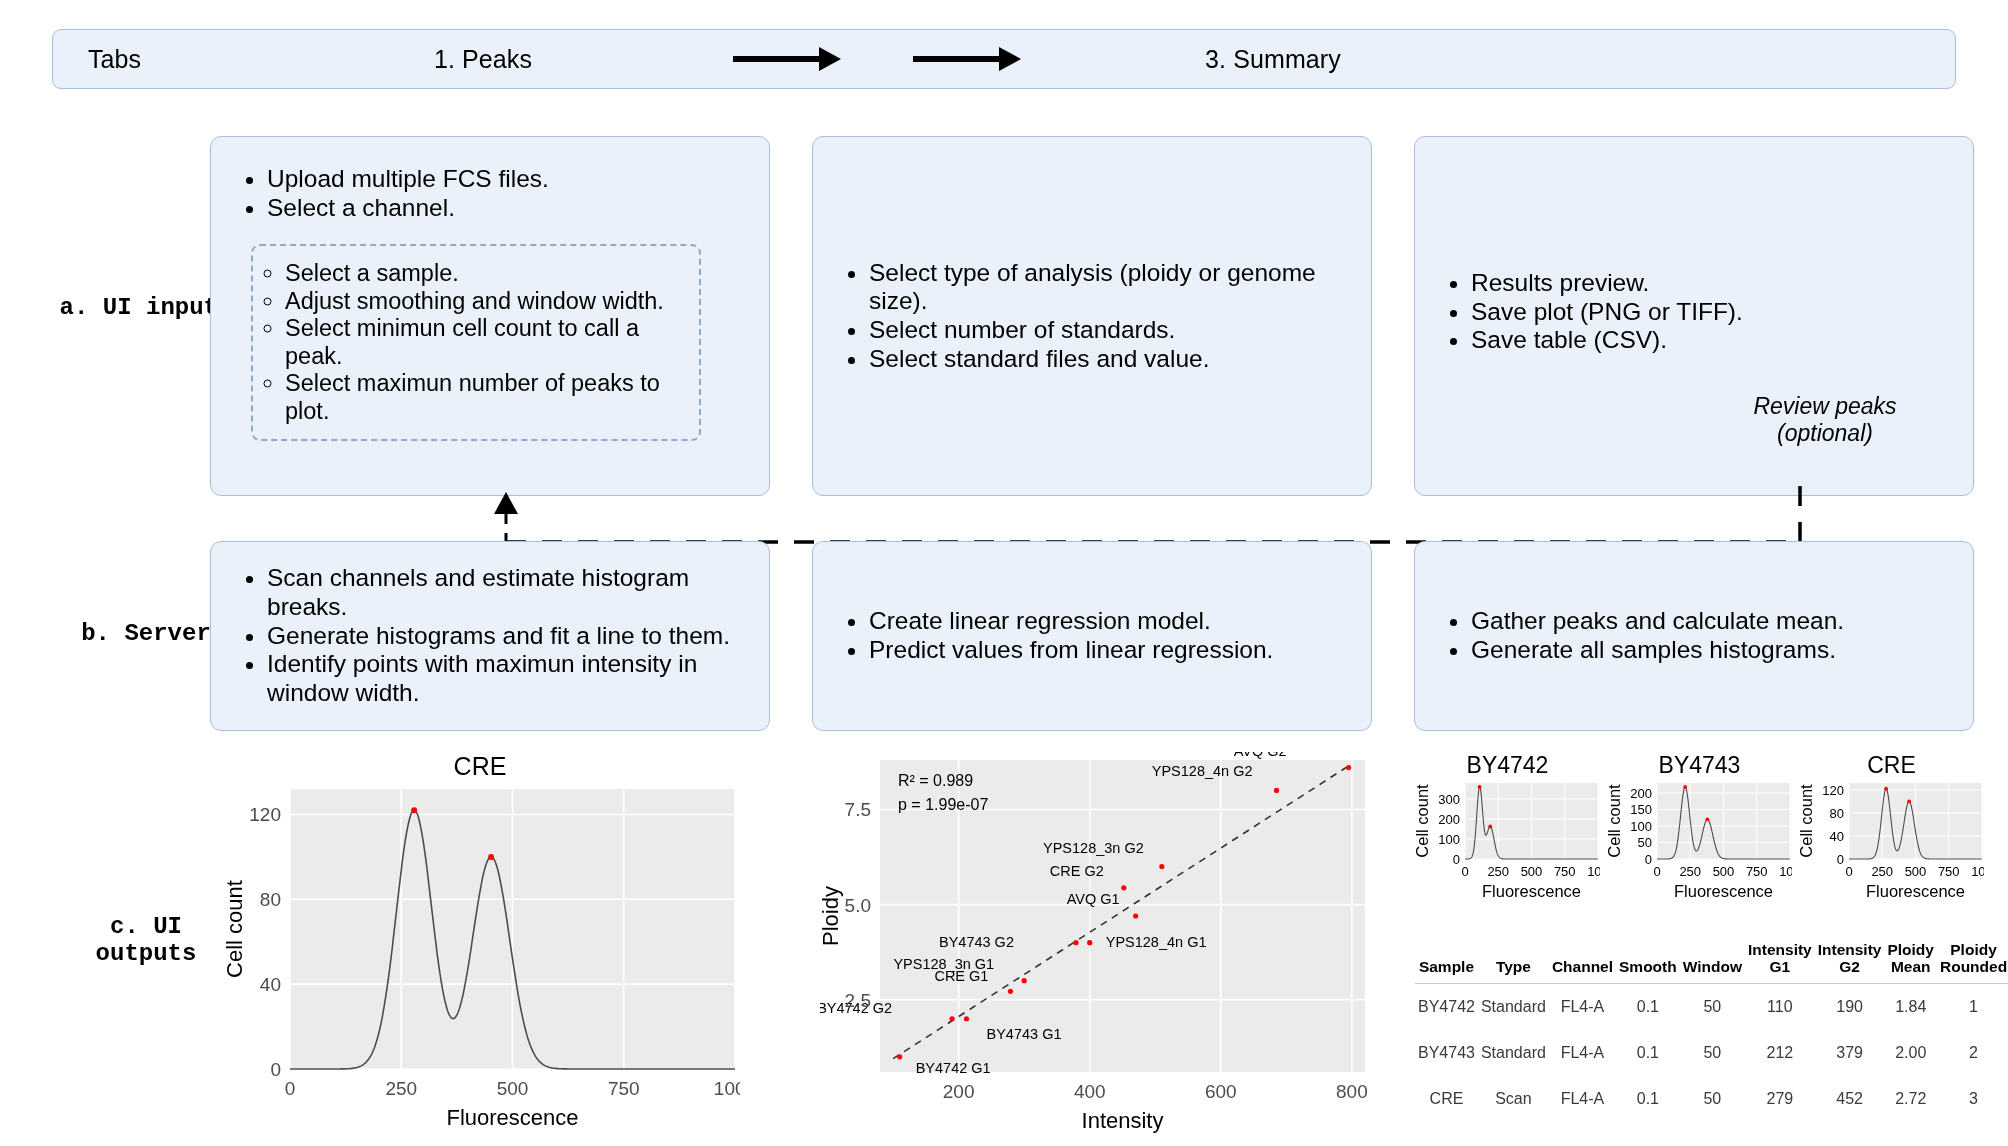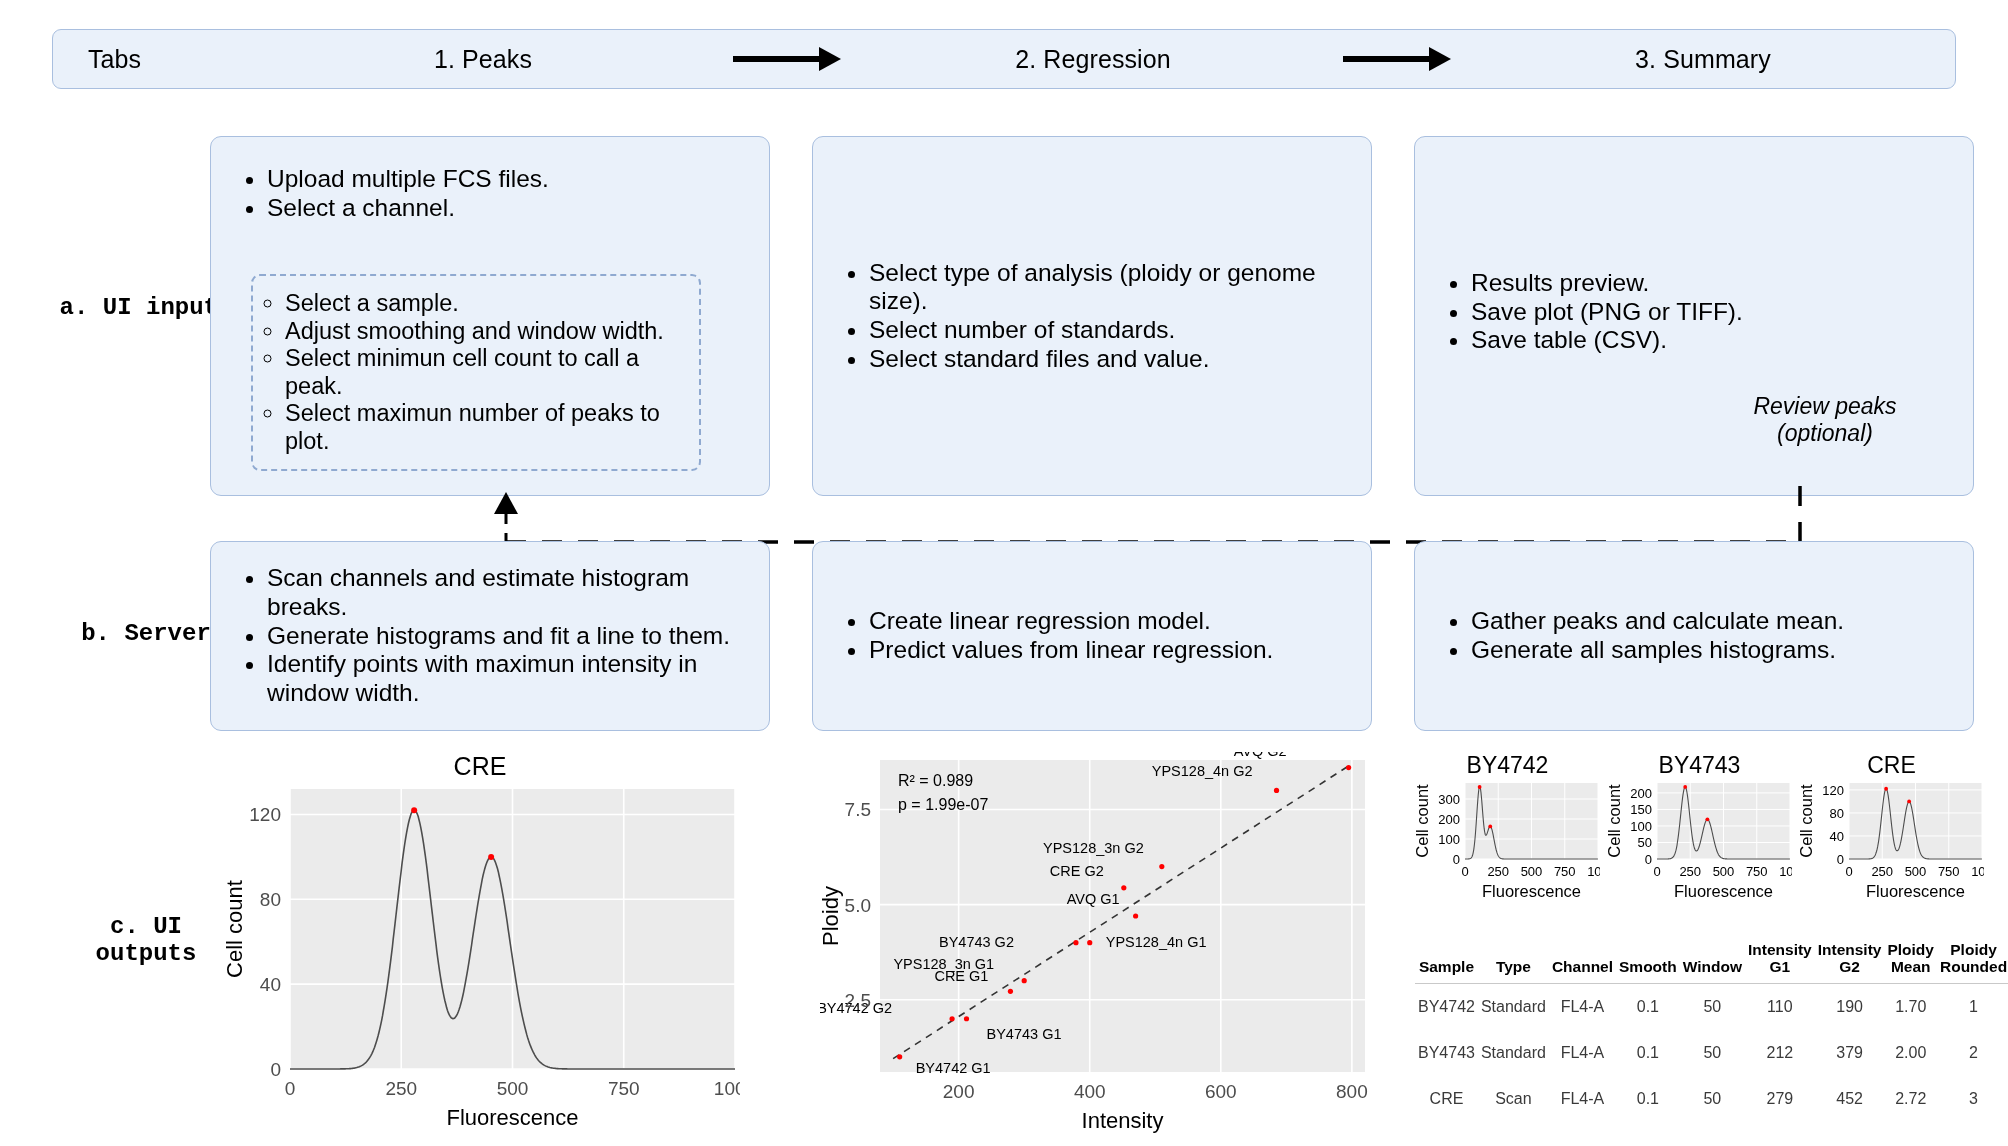--- a/index.html
+++ b/index.html
@@ -35,21 +35,21 @@
   .panel{
     background:#eaf1fa;border:1.5px solid #a9bfdf;border-radius:11px;
   }
   .panel ul{margin:0;padding:0 0 0 34px;list-style-type:disc;}
   .panel ul li{font-size:24.5px;line-height:1.17;margin:0;padding:0;}
   .panel ul.inner{list-style-type:circle;padding-left:32px;}
   .panel ul.inner li{font-size:23.5px;line-height:1.17;}
 
   
   #panel-inputs-peaks{left:210px;top:136px;width:560px;height:360px;
-     display:flex;flex-direction:column;justify-content:flex-start;padding:28px 22px 10px 22px;gap:30px;}
+     display:flex;flex-direction:column;justify-content:flex-start;padding:28px 22px 10px 22px;}
   #panel-inputs-regression{left:812px;top:136px;width:560px;height:360px;
      display:flex;align-items:center;padding:0 22px;}
   #panel-inputs-summary{left:1414px;top:136px;width:560px;height:360px;
      padding:0 22px;position:absolute;}
 
   #dashed-sub-box{
     margin:22px 0 0 18px;width:440px;
     border:2.5px dashed #8fa9d0;border-radius:9px;
     padding:14px 6px 14px 0;
   }
@@ -92,21 +92,20 @@
 
 <div class="abs" id="tabs-bar">
   <div class="tab-cell" id="tab-label-tabs">Tabs</div>
   <div class="tab-cell" id="tab-1">1. Peaks</div>
   <div class="arrow-cell">
     <svg class="arrow-svg" width="110" height="30" viewBox="0 0 110 30">
       <line x1="0" y1="15" x2="86" y2="15" stroke="#000" stroke-width="6"></line>
       <polygon points="86,3 108,15 86,27" fill="#000"></polygon>
     </svg>
   </div>
-  <div class="tab-cell" id="tab-2">2. Regression</div>
   <div class="arrow-cell">
     <svg class="arrow-svg" width="110" height="30" viewBox="0 0 110 30">
       <line x1="0" y1="15" x2="86" y2="15" stroke="#000" stroke-width="6"></line>
       <polygon points="86,3 108,15 86,27" fill="#000"></polygon>
     </svg>
   </div>
   <div class="tab-cell" id="tab-3">3. Summary</div>
 </div>
 
 <div class="abs row-label" id="label-ui-inputs">a. UI inputs</div>
@@ -363,21 +362,21 @@
     </thead>
     <tbody id="tbody">
         <tr>
           <td>BY4742</td>
           <td>Standard</td>
           <td>FL4-A</td>
           <td>0.1</td>
           <td>50</td>
           <td>110</td>
           <td>190</td>
-          <td>1.70</td>
+          <td>1.84</td>
           <td>1</td>
         </tr>
         <tr>
           <td>BY4743</td>
           <td>Standard</td>
           <td>FL4-A</td>
           <td>0.1</td>
           <td>50</td>
           <td>212</td>
           <td>379</td>

